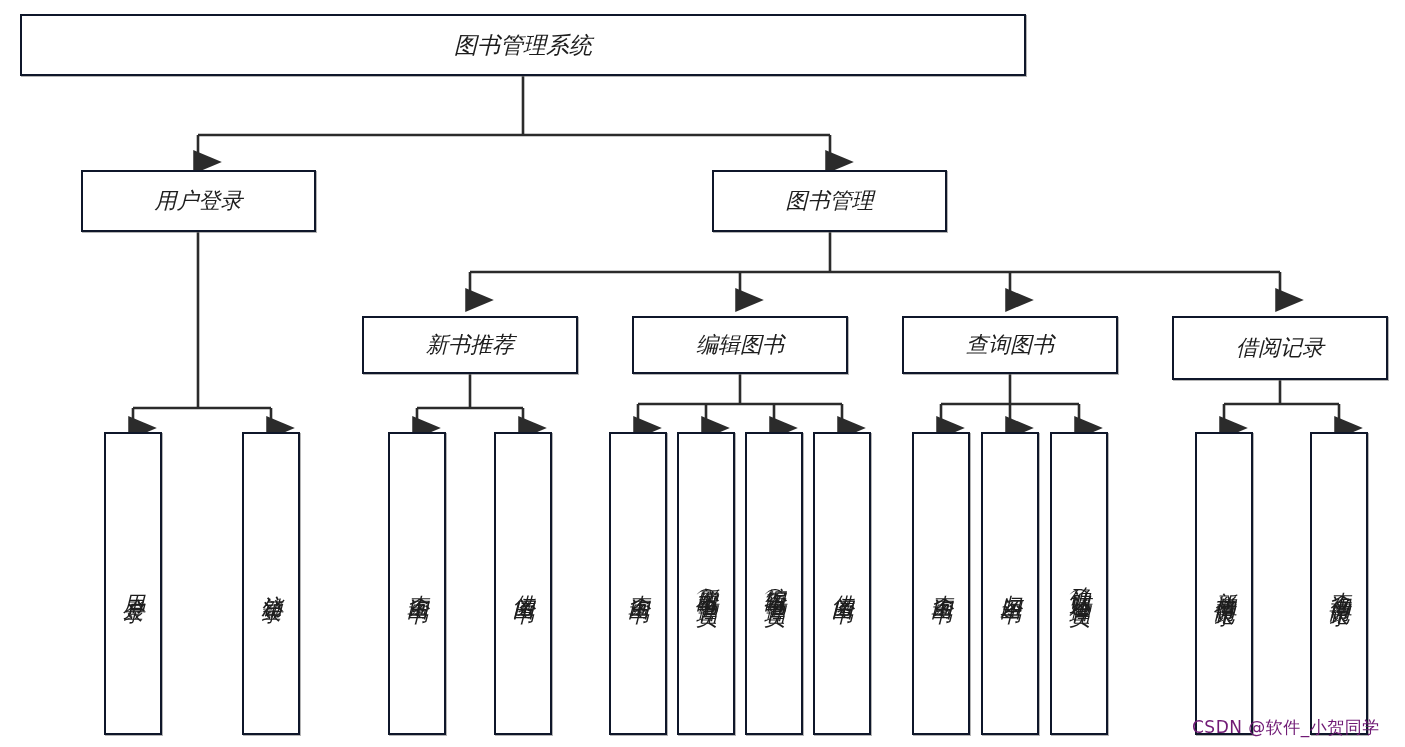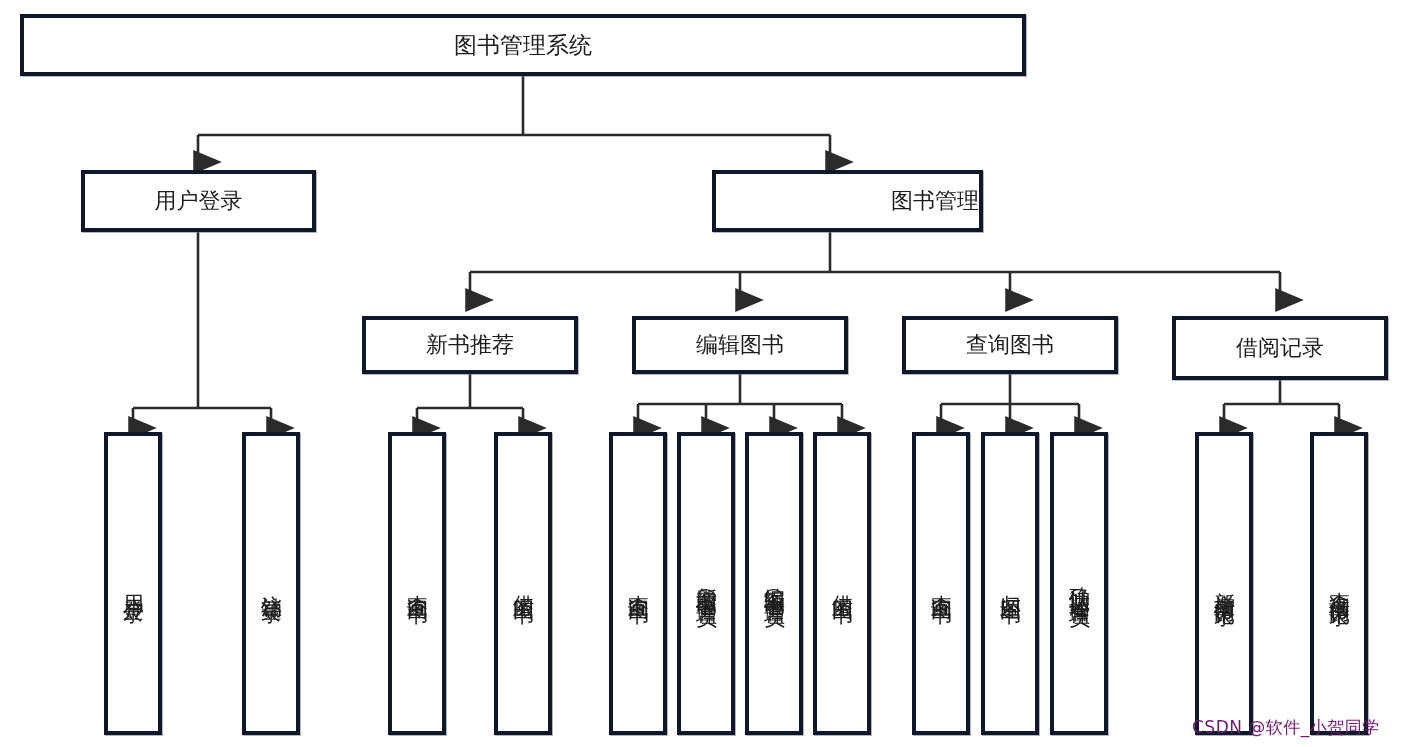--- a/index.html
+++ b/index.html
@@ -19,28 +19,29 @@
     position:absolute;
     left:0; top:0;
     width:1405px;
     height:747px;
     pointer-events:none;
   }
   .node{
     position:absolute;
     box-sizing:border-box;
     background:#ffffff;
-    border:4px solid #0f172a;
+    border:2px solid #0f172a;
     display:flex;
     align-items:center;
     justify-content:center;
     text-align:center;
     line-height:1.22;
     color:#1d1d1d;
     box-shadow:1px 1px 0 rgba(120,120,120,0.55);
+    font-style:italic;
   }
   .node .label{
     display:block;
     white-space:pre-wrap;
   }
   .node.root{ font-size:23px; }
   .node.lvl2{ font-size:22px; }
   .node.lvl3{ font-size:22px; }
 
   
@@ -122,21 +123,21 @@
     </g>
   </svg>
 
   <div class="node root" style="left:20px; top:14px; width:1006px; height:62px;">
     <span class="label">图书管理系统</span>
   </div>
 
   <div class="node lvl2" style="left:81px; top:170px; width:235px; height:62px;">
     <span class="label">用户登录</span>
   </div>
-  <div class="node lvl2" style="left:712px; top:170px; width:271px; height:62px;justify-content:flex-end;">
+  <div class="node lvl2" style="left:712px; top:170px; width:235px; height:62px;">
     <span class="label">图书管理</span>
   </div>
 
   <div class="node lvl3" style="left:362px; top:316px; width:216px; height:58px;">
     <span class="label">新书推荐</span>
   </div>
   <div class="node lvl3" style="left:632px; top:316px; width:216px; height:58px;">
     <span class="label">编辑图书</span>
   </div>
   <div class="node lvl3" style="left:902px; top:316px; width:216px; height:58px;">

